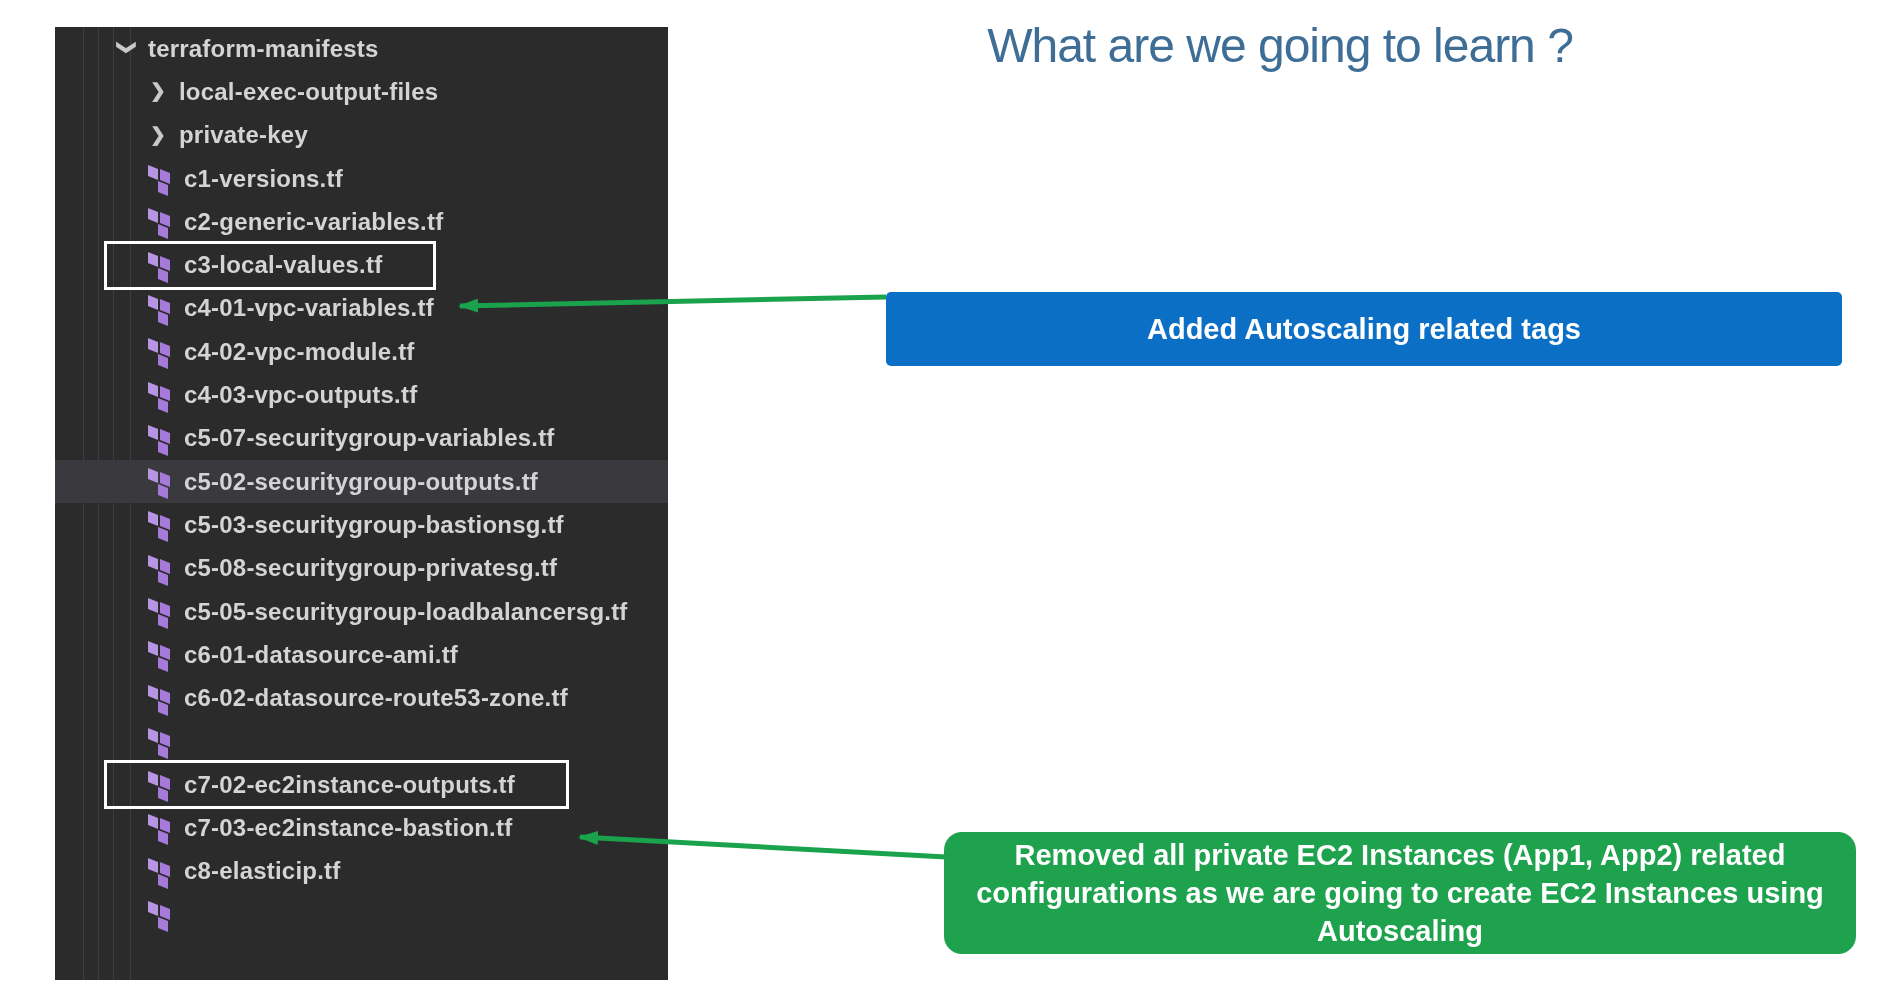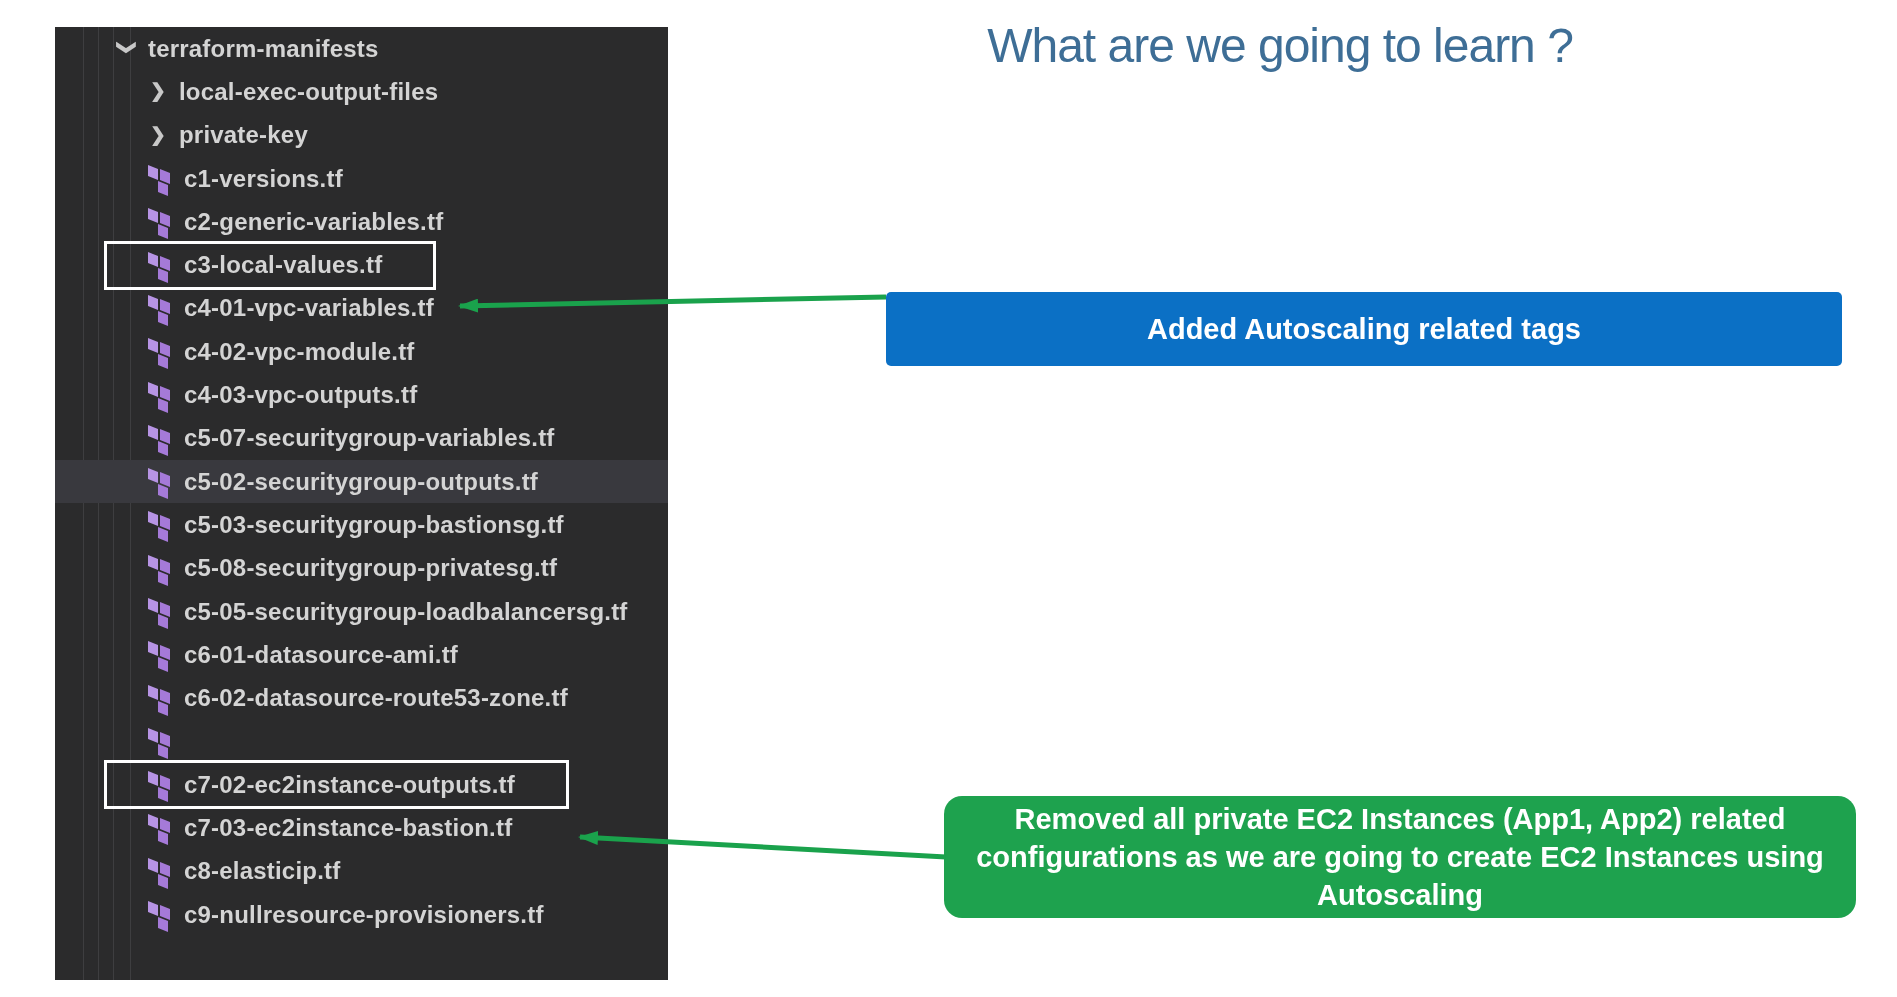--- a/index.html
+++ b/index.html
@@ -48,21 +48,21 @@
           box-sizing:border-box;}
   .shicon i{display:block;height:2px;background:#aebfc9;border-radius:1px;}
   .shicon i:nth-child(2){width:70%;}
 
   
   .callout{position:absolute;display:flex;align-items:center;justify-content:center;
            text-align:center;color:var(--ctext,#fff);font-weight:700;font-size:29px;
            box-sizing:border-box;}
   .callout.blue{left:886px;top:261px;width:956px;height:74px;border-radius:5px;
                 background:var(--blue,#0B70C5);margin-top:31px;}
-  .callout.green{left:944px;top:796px;width:912px;height:122px;border-radius:18px;
+  .callout.green{left:944px;top:832px;width:912px;height:122px;border-radius:18px;
                  background:var(--green,#1EA24E);padding:6px 22px;line-height:38px;}
 
   
   .arrows{position:absolute;left:0;top:0;width:1897px;height:997px;pointer-events:none;}
 </style>
 </head>
 <body>
 
 <div class="page">
 
@@ -262,21 +262,20 @@
             <span class="lbl">c8-elasticip.tf</span>
           </span>
         </div>
         <div class="row">
           <span class="inner">
             <span class="tficon">
               <i class="a"></i>
               <i class="b"></i>
               <i class="c"></i>
             </span>
-            <span class="lbl">c9-nullresource-provisioners.tf</span>
           </span>
         </div>
       </div>
   </div>
 
   <div class="callout blue">
     <span>Added Autoscaling related tags</span>
   </div>
 
   <div class="callout green">

